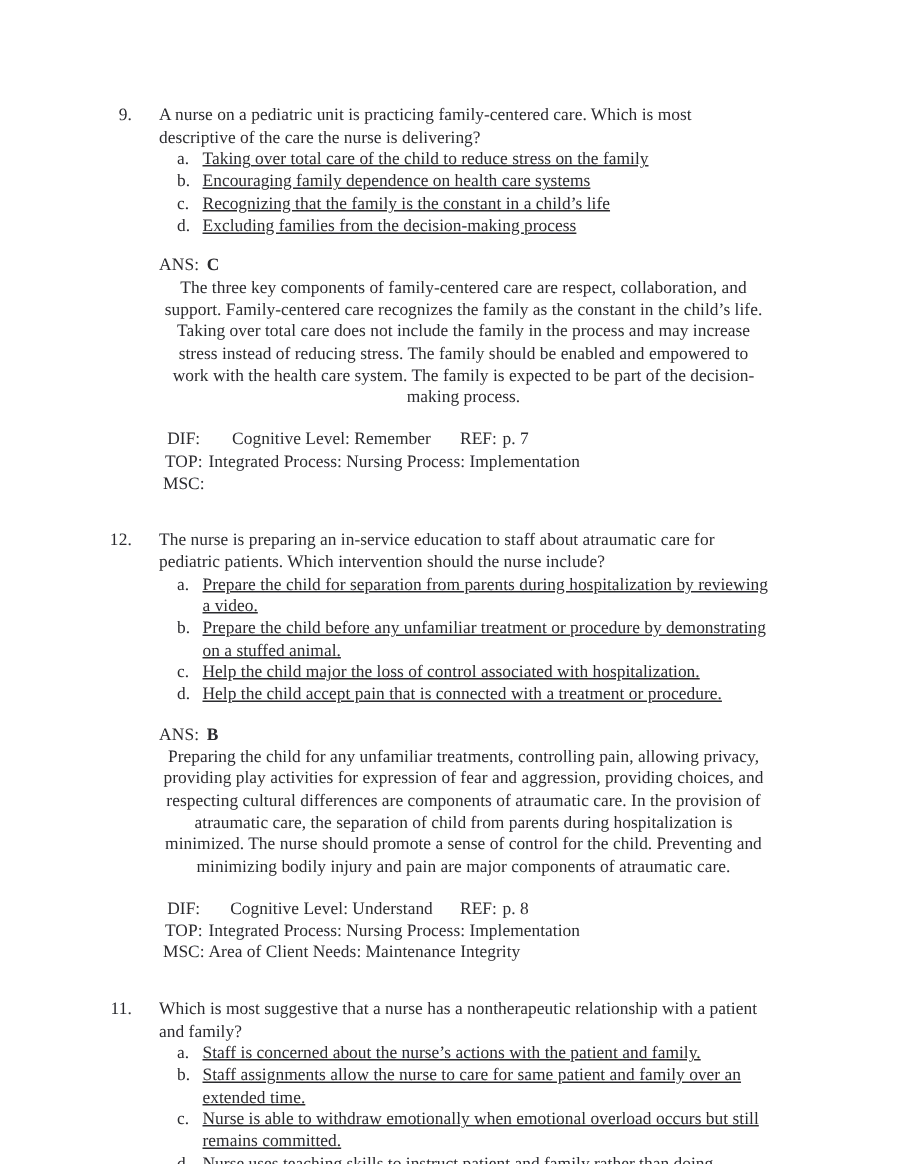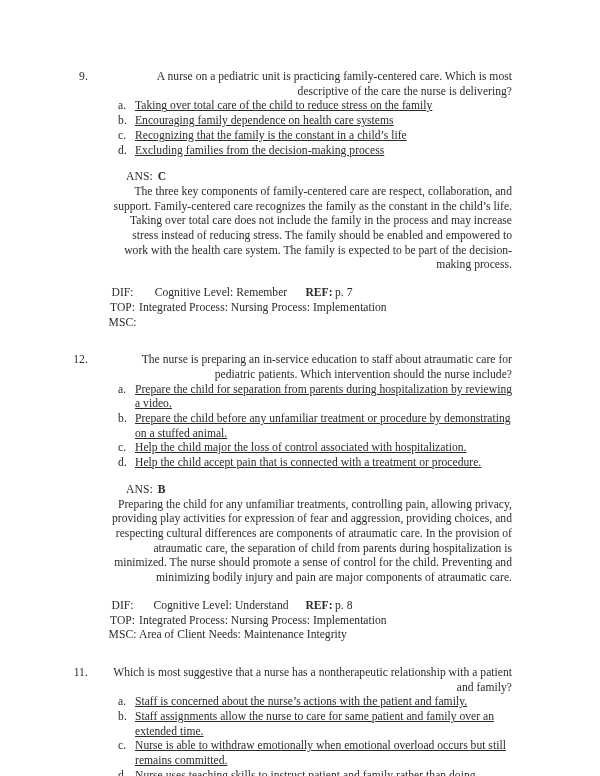--- a/index.html
+++ b/index.html
@@ -45,21 +45,21 @@
     letter-spacing: 0.1px;
   }
   .q-body {
     padding-left: 0;
     margin-left: 0;
     flex: 1;
   }
   .q-stem {
     font-size: 11.6px;
     line-height: 14.7px;
-    text-align: right;
+    text-align: left;
     padding-left: 18px;
     letter-spacing: 0.02px;
   }
 
   
   .options {
     margin: 0;
     padding: 0;
     list-style: none;
     padding-left: 30px;
@@ -84,31 +84,30 @@
 
   
   .answer-wrap {
     padding-left: 18px;
     margin-top: 12px;
   }
   .ans-line {
     font-size: 11.6px;
     line-height: 14.7px;
     letter-spacing: 0.1px;
-    margin-left: 20px;
   }
   .ans-label { }
   .ans-value {
     padding-left: 5px;
     font-weight: 600;
   }
   .rationale {
     font-size: 11.6px;
     line-height: 14.7px;
-    text-align: right;
+    text-align: center;
     letter-spacing: 0.02px;
   }
 
   
   .meta {
     padding-left: 18px;
     margin-top: 13px;
     text-align: center;
   }
   .meta-row {
@@ -125,21 +124,20 @@
   .meta-value {
     width: 164px;
     min-width: 164px;
   }
   .meta-value-wide {
     width: auto;
   }
   .meta-ref-label {
     width: 32px;
     min-width: 32px;
-    font-weight: bold;
   }
   .meta-ref-value { }
 
   .spacer-10 { height: 10px; }
 </style>
 </head>
 <body>
 
 <div class="page">
 

